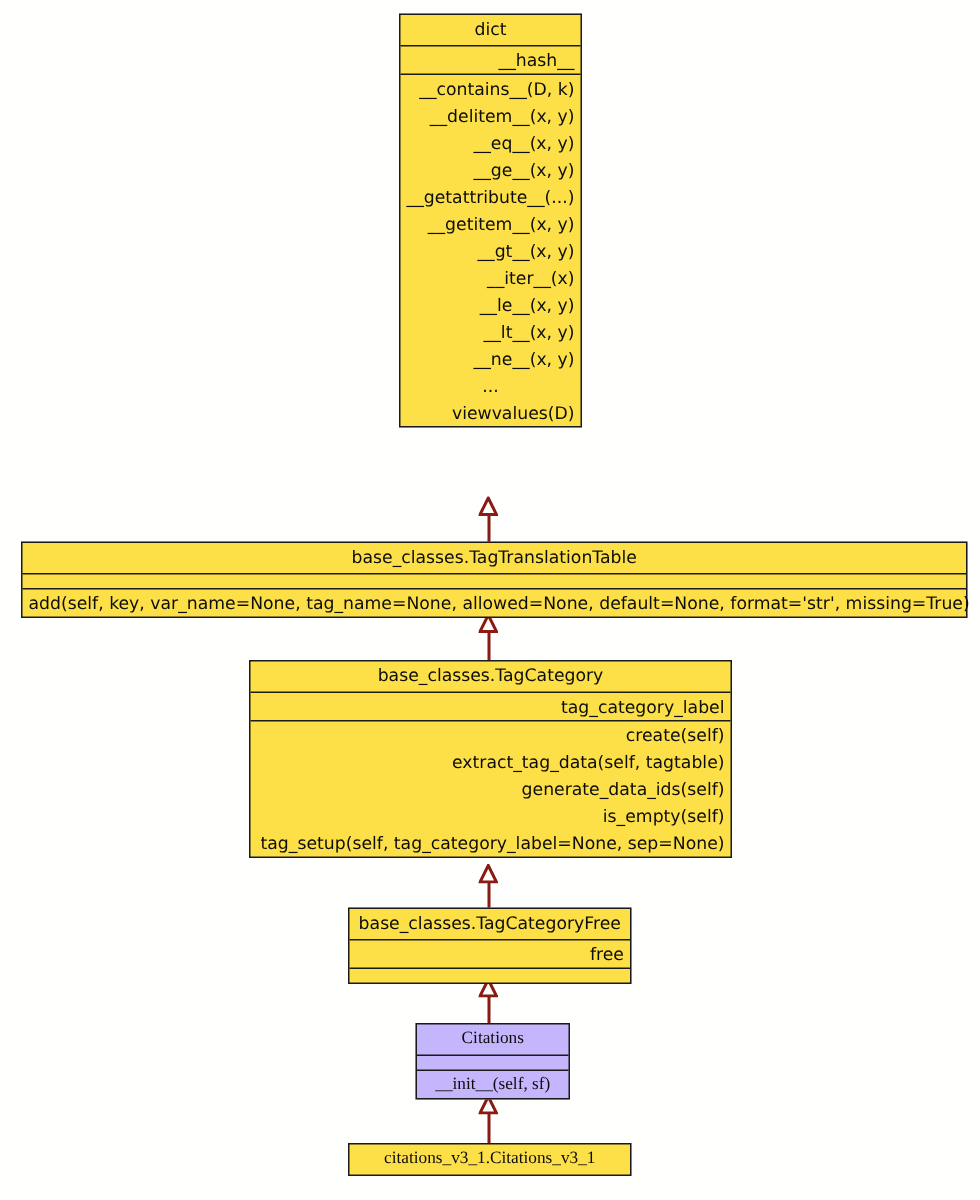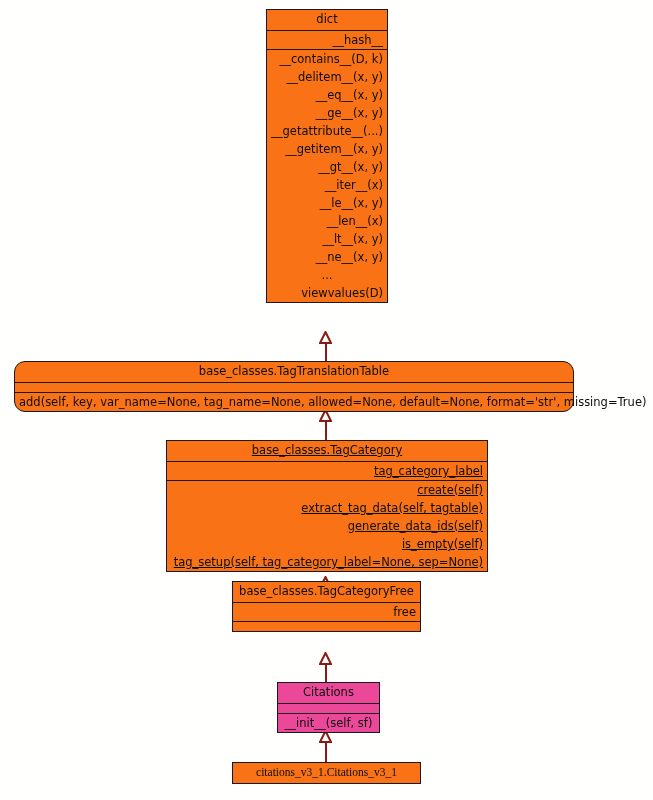--- a/index.html
+++ b/index.html
@@ -23,25 +23,26 @@
     top: 0;
     width: 653px;
     height: 800px;
   }
 
   
   .uml-class {
     position: absolute;
     box-sizing: border-box;
     border: 1.5px solid #1a1a1a;
-    background: #f97316;
+    background: #fde047;
     z-index: 5;
   }
   .uml-class.light {
-    background: #ec4899;
+    background: #c4b5fd;
+    font-family: Liberation Serif, serif;
   }
 
   .compartment {
     box-sizing: border-box;
     border-bottom: 1.5px solid #1a1a1a;
     padding: 0;
   }
   .compartment:last-child {
     border-bottom: none;
   }
@@ -138,57 +139,56 @@
     <div class="compartment">
       <div class="uml-row">__contains__(D, k)</div>
       <div class="uml-row">__delitem__(x, y)</div>
       <div class="uml-row">__eq__(x, y)</div>
       <div class="uml-row">__ge__(x, y)</div>
       <div class="uml-row">__getattribute__(...)</div>
       <div class="uml-row">__getitem__(x, y)</div>
       <div class="uml-row">__gt__(x, y)</div>
       <div class="uml-row">__iter__(x)</div>
       <div class="uml-row">__le__(x, y)</div>
-      <div class="uml-row">__len__(x)</div>
       <div class="uml-row">__lt__(x, y)</div>
       <div class="uml-row">__ne__(x, y)</div>
       <div class="uml-row center">...</div>
       <div class="uml-row">viewvalues(D)</div>
     </div>
   </div>
 
-  <div class="uml-class" style="left:14px; top:361px; width:560px;border-radius:11px;">
+  <div class="uml-class" style="left:14px; top:361px; width:631px;">
     <div class="compartment">
       <div class="uml-title">base_classes.TagTranslationTable</div>
     </div>
     <div class="compartment">
       <div class="uml-row empty"></div>
     </div>
     <div class="compartment">
       <div class="uml-row">add(self, key, var_name=None, tag_name=None, allowed=None, default=None, format='str', missing=True)</div>
     </div>
   </div>
 
-  <div class="uml-class" style="left:166px; top:440px; width:322px;text-decoration:underline;">
+  <div class="uml-class" style="left:166px; top:440px; width:322px;">
     <div class="compartment">
       <div class="uml-title">base_classes.TagCategory</div>
     </div>
     <div class="compartment">
       <div class="uml-row">tag_category_label</div>
     </div>
     <div class="compartment">
       <div class="uml-row">create(self)</div>
       <div class="uml-row">extract_tag_data(self, tagtable)</div>
       <div class="uml-row">generate_data_ids(self)</div>
       <div class="uml-row">is_empty(self)</div>
       <div class="uml-row">tag_setup(self, tag_category_label=None, sep=None)</div>
     </div>
   </div>
 
-  <div class="uml-class" style="left:232px; top:581px; width:189px;">
+  <div class="uml-class" style="left:232px; top:605px; width:189px;">
     <div class="compartment">
       <div class="uml-title">base_classes.TagCategoryFree</div>
     </div>
     <div class="compartment">
       <div class="uml-row">free</div>
     </div>
     <div class="compartment">
       <div class="uml-row empty"></div>
     </div>
   </div>

